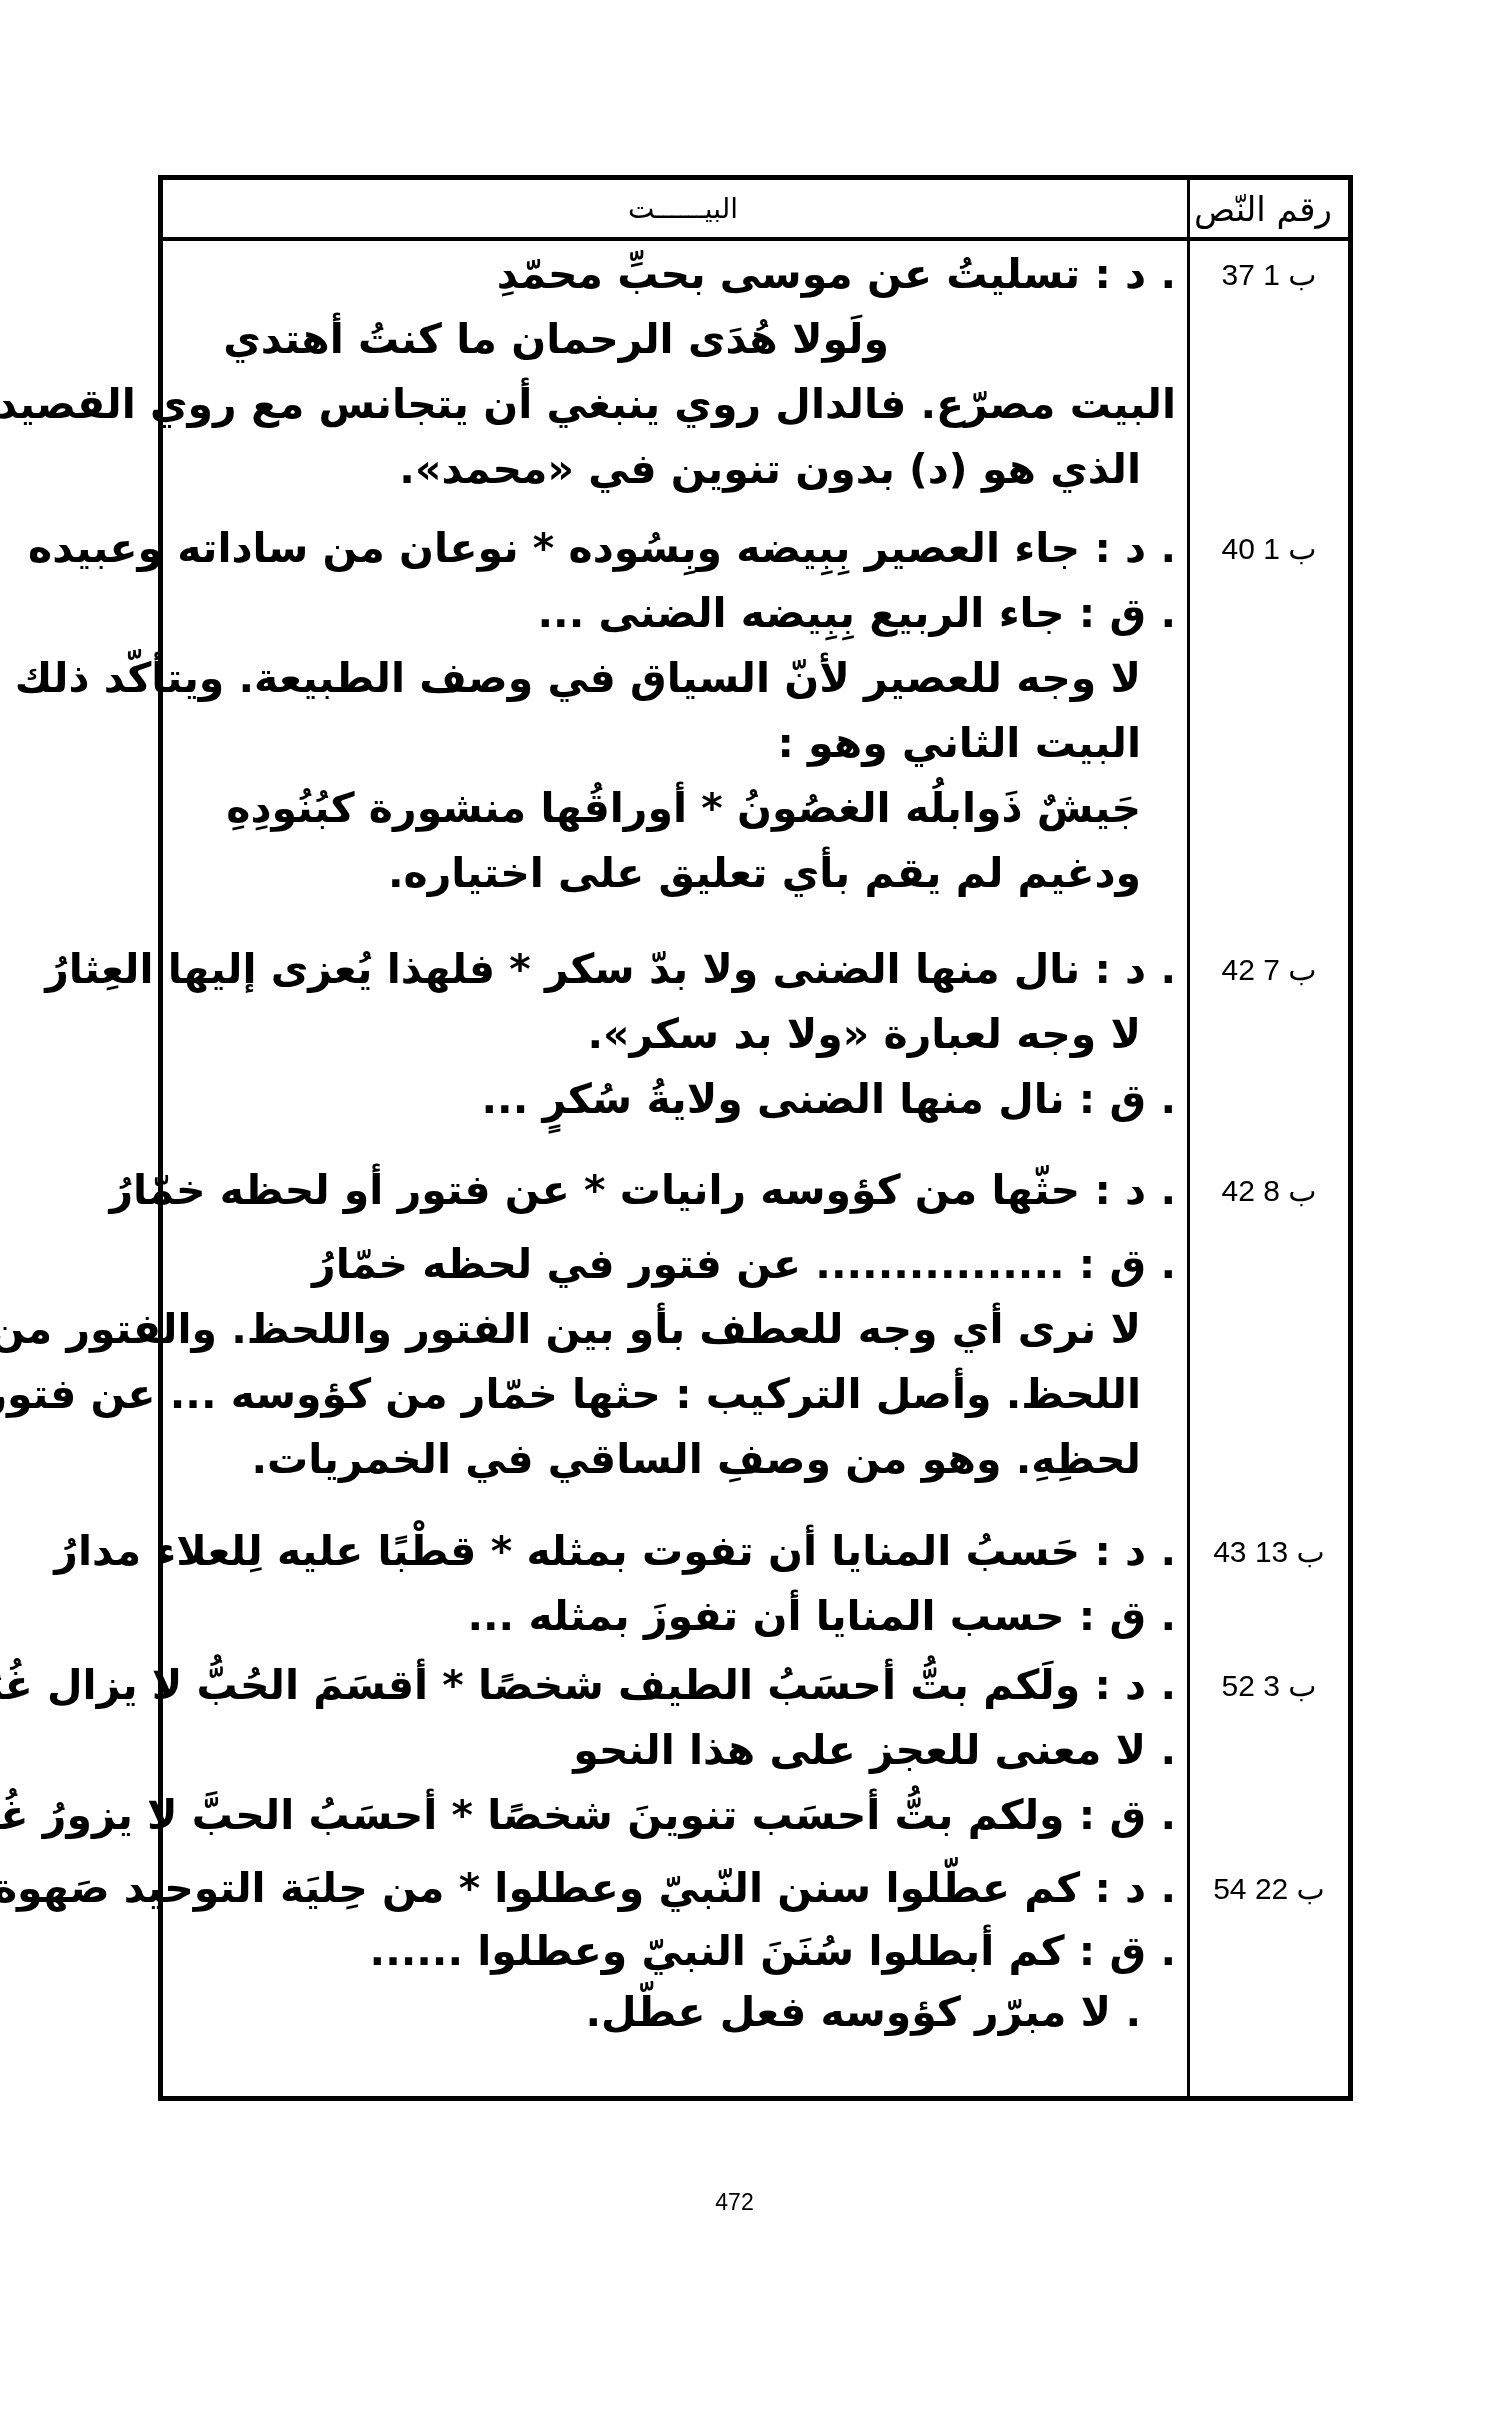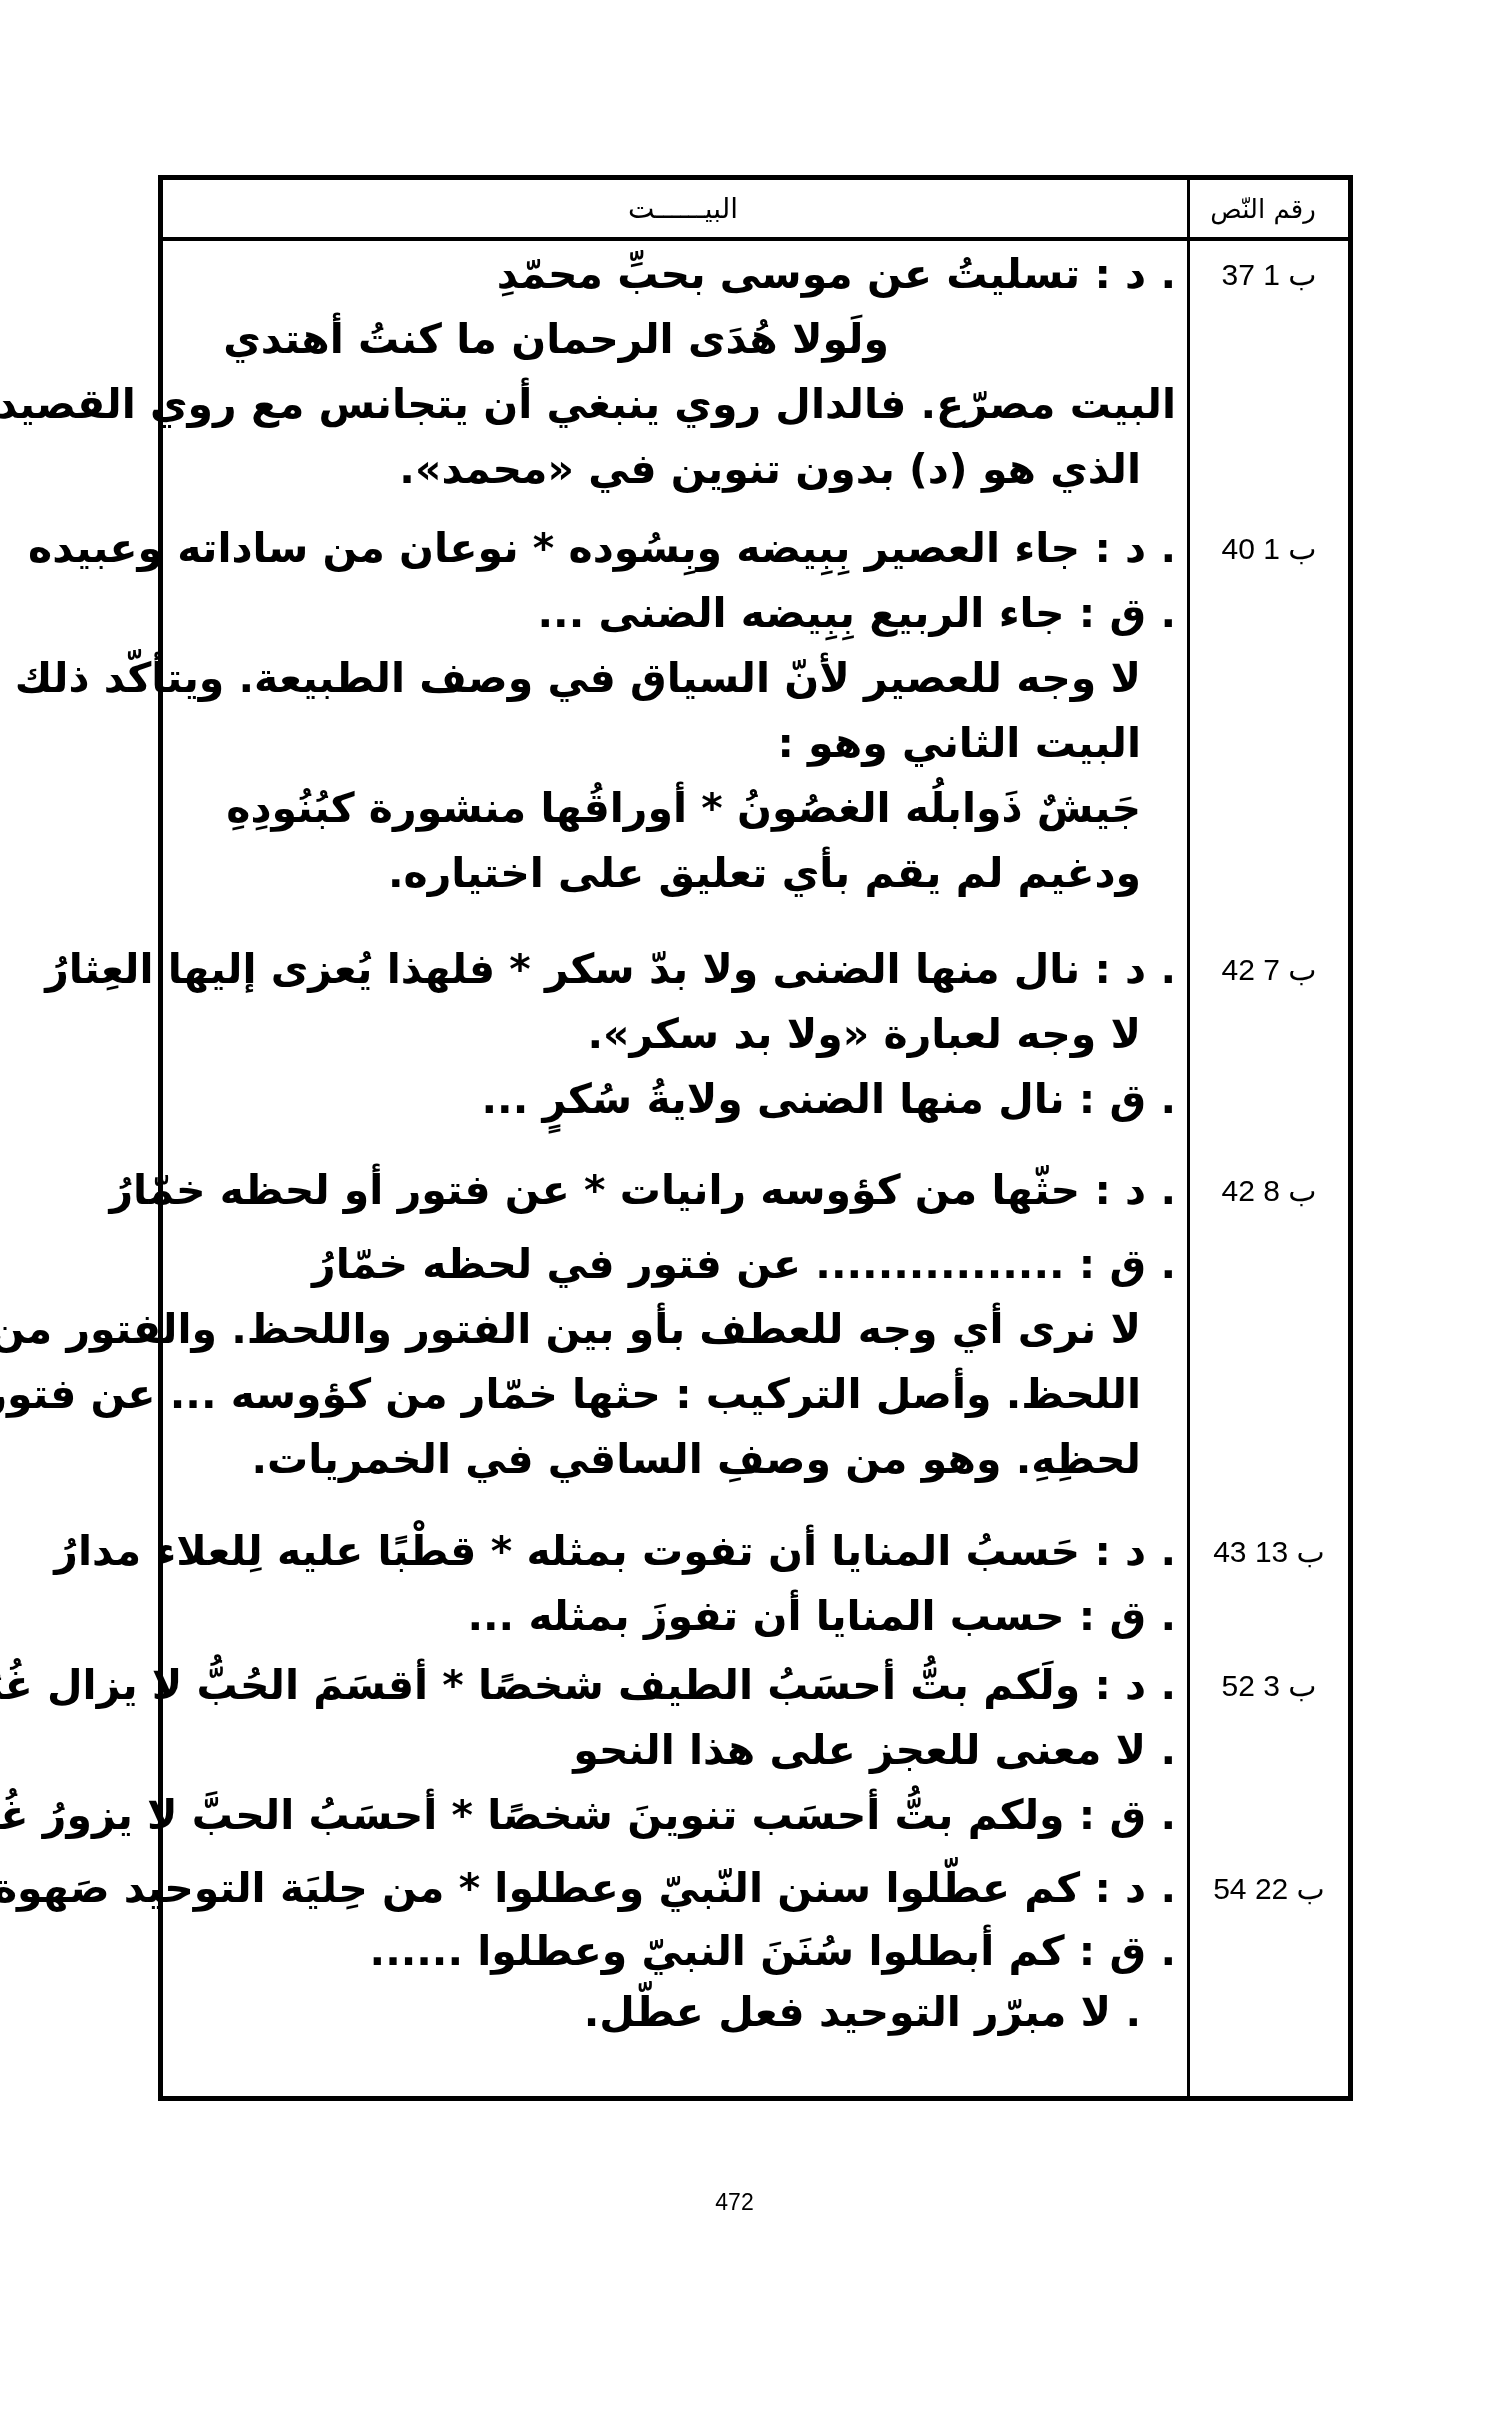--- a/index.html
+++ b/index.html
@@ -15,21 +15,21 @@
     .col-divider {
       position: absolute; top: 0; bottom: 0; right: 158px; width: 3.5px; background: #000;
     }
     .header-row {
       position: absolute; top: 0; left: 0; right: 0; height: 57px;
       border-bottom: 4.3px solid #000;
     }
     .header-num {
       position: absolute; right: 0; top: 0; width: 170px; height: 57px;
       display: flex; align-items: center; justify-content: center;
-      font-size: 26px;
+      font-size: 34px;
     }
     .header-verse {
       position: absolute; right: 162px; left: 17px; top: 0; height: 57px;
       display: flex; align-items: center; justify-content: center;
       font-size: 28px; letter-spacing: 0.9px;
     }
     .body-area {
       position: absolute; top: 62px; left: 0; right: 0; bottom: 0;
     }
     .entry {
@@ -124,21 +124,21 @@
         <div class="line">. لا معنى للعجز على هذا النحو</div>
         <div class="line">. ق : ولكم بتُّ أحسَب تنوينَ شخصًا * أحسَبُ الحبَّ لا يزورُ غُرورًا</div>
       </div>
     </div>
 
     <div class="entry" style="top: 1614px;">
       <div class="entry-num">54 ب 22</div>
       <div class="entry-lines">
         <div class="line">. د : كم عطّلوا سنن النّبيّ وعطلوا * من حِليَة التوحيد صَهوة منبَرِ</div>
         <div class="line" style="line-height:61px">. ق : كم أبطلوا سُنَنَ النبيّ وعطلوا ......</div>
-        <div class="line indent2" style="line-height:61px">. لا مبرّر التوحيد فعل عطّل.</div>
+        <div class="line indent2" style="line-height:61px">. لا مبرّر كؤوسه فعل عطّل.</div>
       </div>
     </div>
 
   </div>
 </div>
 
 <div class="page-number"><span>472</span></div>
 
 
 </body></html>

